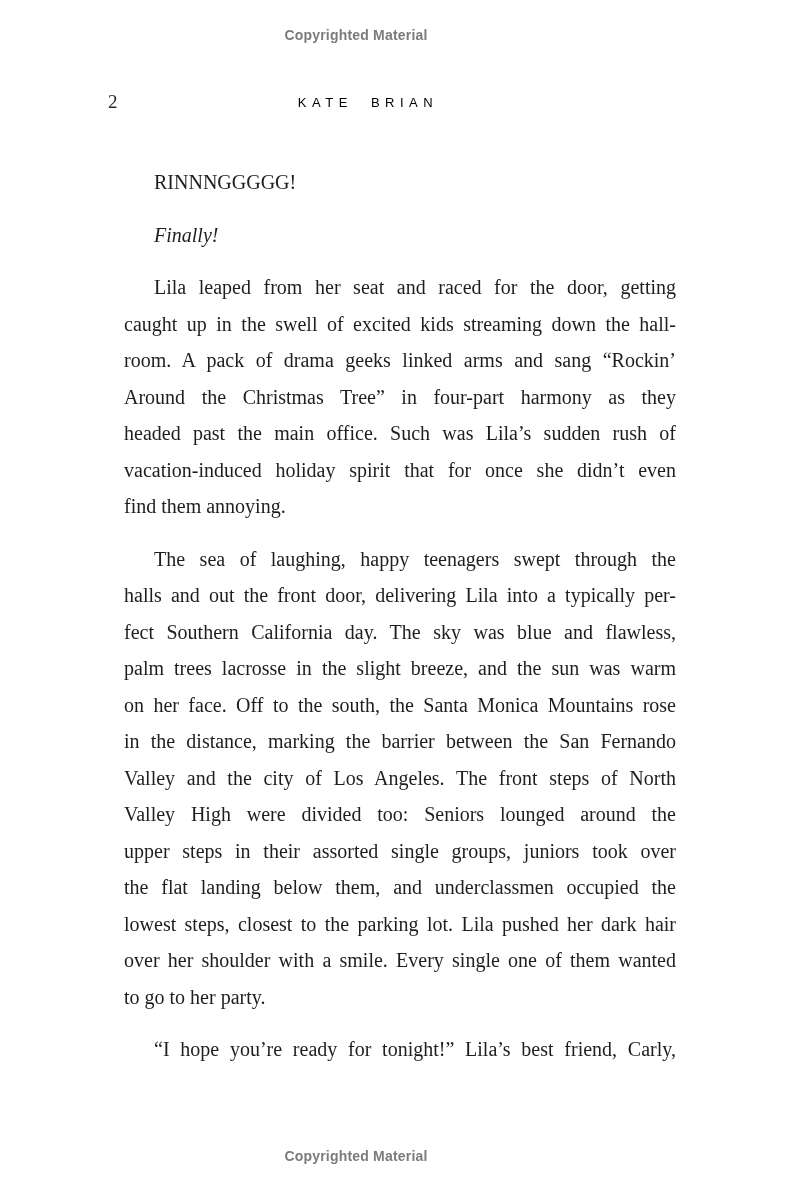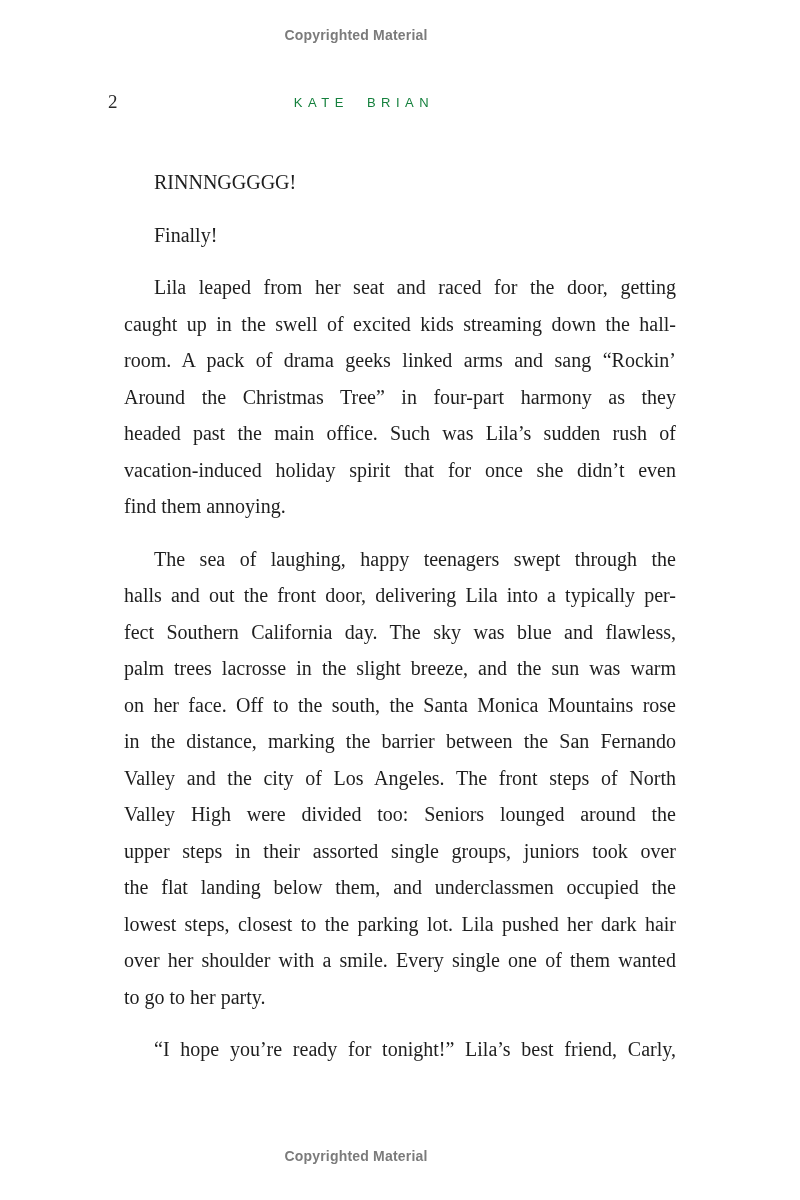--- a/index.html
+++ b/index.html
@@ -32,43 +32,44 @@
   .page-number {
     position: absolute;
     left: 108px;
     top: 91px;
     font-family: "Liberation Serif", serif;
     font-size: 19px;
     color: #2a2a2a;
   }
   .running-head {
     position: absolute;
-    left: 8px;
+    left: 0;
     top: 95px;
     width: 100%;
     text-align: center;
     font-family: "Liberation Sans", sans-serif;
     font-size: 13px;
     font-weight: 400;
     letter-spacing: 5.5px;
     word-spacing: 9px;
-    color: #15803d;
+    color: #000000;
+    padding-left: 12px;
   }
 
   .body-text {
     position: absolute;
     left: 108px;
     top: 148px;
     width: 584px;
     font-family: "Liberation Serif", serif;
     font-size: 20px;
     color: #1e1e1e;
   }
   .para { margin: 16px; padding: 0; }
-  .para.italic { }
+  .para.italic { font-style: italic; }
   .line {
     height: 36.5px;
     line-height: 36.5px;
     text-align: justify;
     text-align-last: justify;
     white-space: normal;
     overflow: hidden;
     hyphens: none;
   }
   .line.first { text-indent: 30px; }

